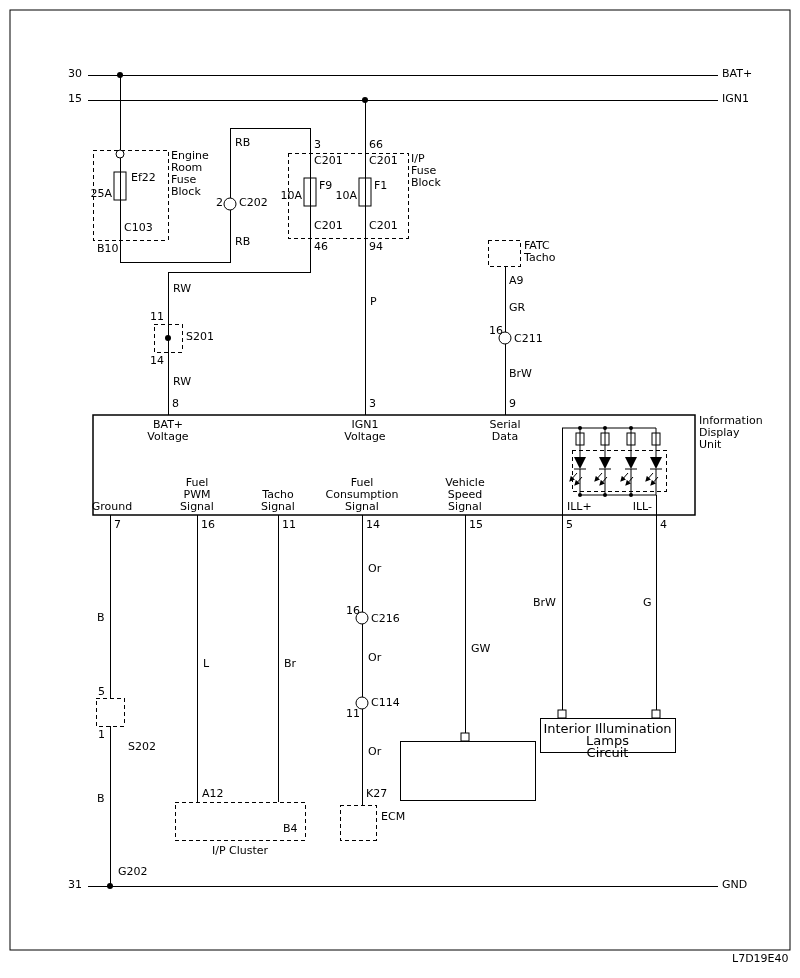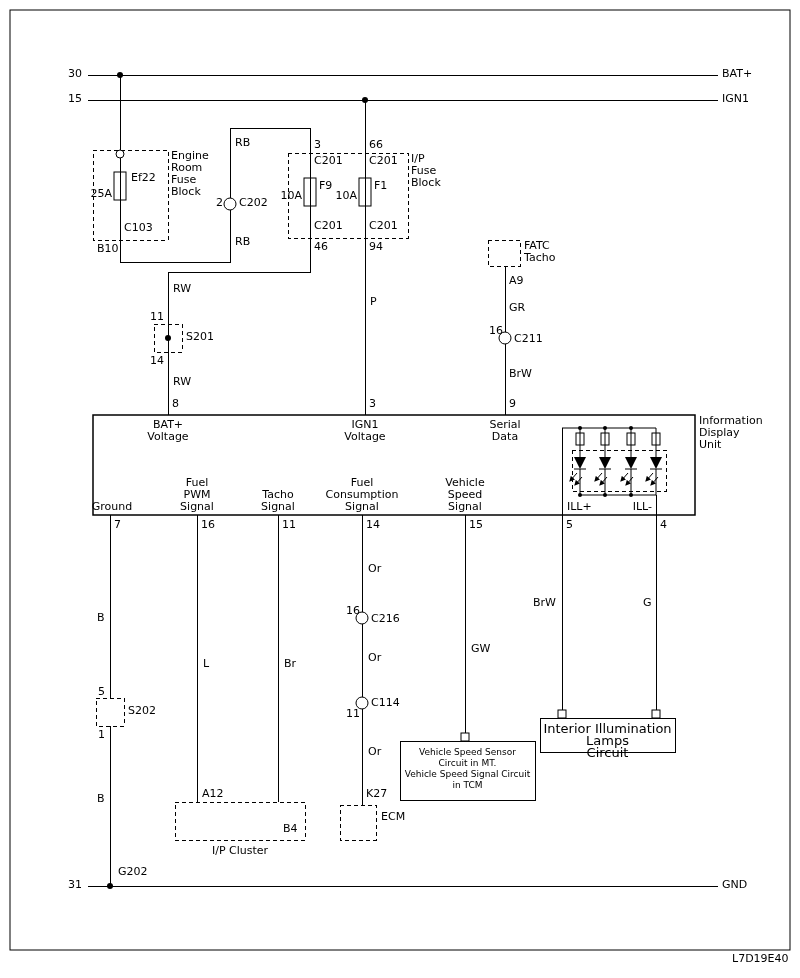--- a/index.html
+++ b/index.html
@@ -199,21 +199,21 @@
   <div class="lbl" style="left:114px;top:519px">7</div>
   <div class="lbl" style="left:201px;top:519px">16</div>
   <div class="lbl" style="left:282px;top:519px">11</div>
   <div class="lbl" style="left:366px;top:519px">14</div>
   <div class="lbl" style="left:469px;top:519px">15</div>
   <div class="lbl" style="left:566px;top:519px">5</div>
   <div class="lbl" style="left:660px;top:519px">4</div>
 
   <div class="lbl" style="left:97px;top:612px">B</div>
   <div class="lbl" style="left:98px;top:686px">5</div>
-  <div class="lbl" style="left:128px;top:705px">S202</div>
+  <div class="lbl" style="left:128px;top:741px">S202</div>
   <div class="lbl" style="left:98px;top:729px">1</div>
   <div class="lbl" style="left:97px;top:793px">B</div>
 
   <div class="lbl" style="left:203px;top:658px">L</div>
   <div class="lbl" style="left:202px;top:788px">A12</div>
   <div class="lbl" style="left:284px;top:658px">Br</div>
   <div class="lbl" style="left:283px;top:823px">B4</div>
   <div class="lbl ctr" style="left:240px;top:845px">I/P Cluster</div>
 
   <div class="lbl" style="left:368px;top:563px">Or</div>
@@ -223,22 +223,18 @@
   <div class="lbl" style="left:371px;top:697px">C114</div>
   <div class="lbl" style="left:346px;top:708px">11</div>
   <div class="lbl" style="left:368px;top:746px">Or</div>
   <div class="lbl" style="left:366px;top:788px">K27</div>
   <div class="lbl" style="left:381px;top:811px">ECM</div>
 
   <div class="lbl" style="left:471px;top:643px">GW</div>
   <div class="lbl rt" style="left:528px;top:597px;width:28px">BrW</div>
   <div class="lbl" style="left:643px;top:597px">G</div>
 
-  <div class="lbl sm" style="left:400px;top:747px;width:135px;text-align:center">Vehicle Speed Sensor
-Circuit in MT.
-Vehicle Speed Signal Circuit
-in TCM</div>
   <div class="lbl sm2" style="left:540px;top:723px;width:135px;text-align:center">Interior Illumination Lamps
 Circuit</div>
 
   <div class="lbl" style="left:732px;top:953px">L7D19E40</div>
 
 </div>
 
 </body></html>

